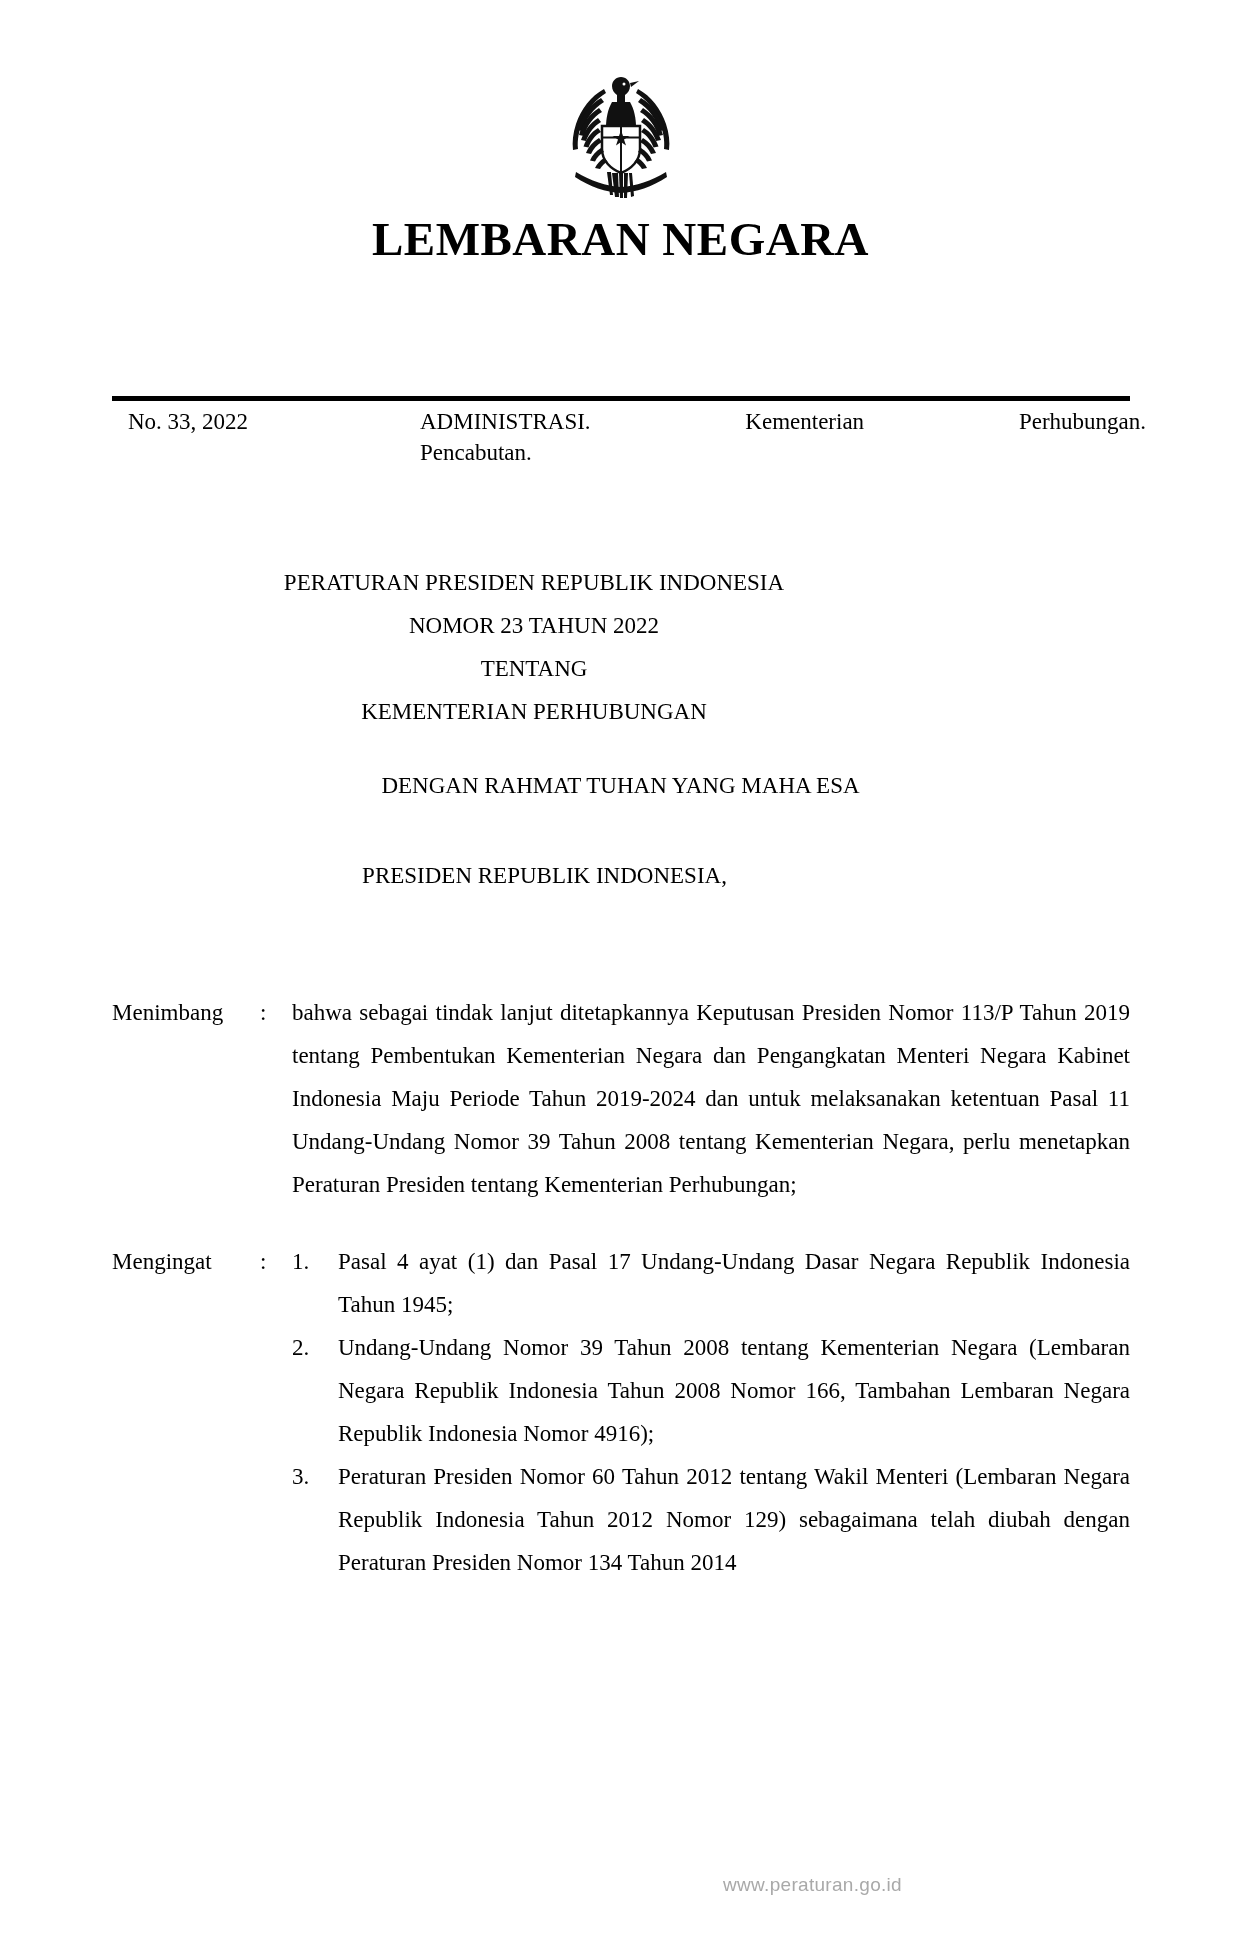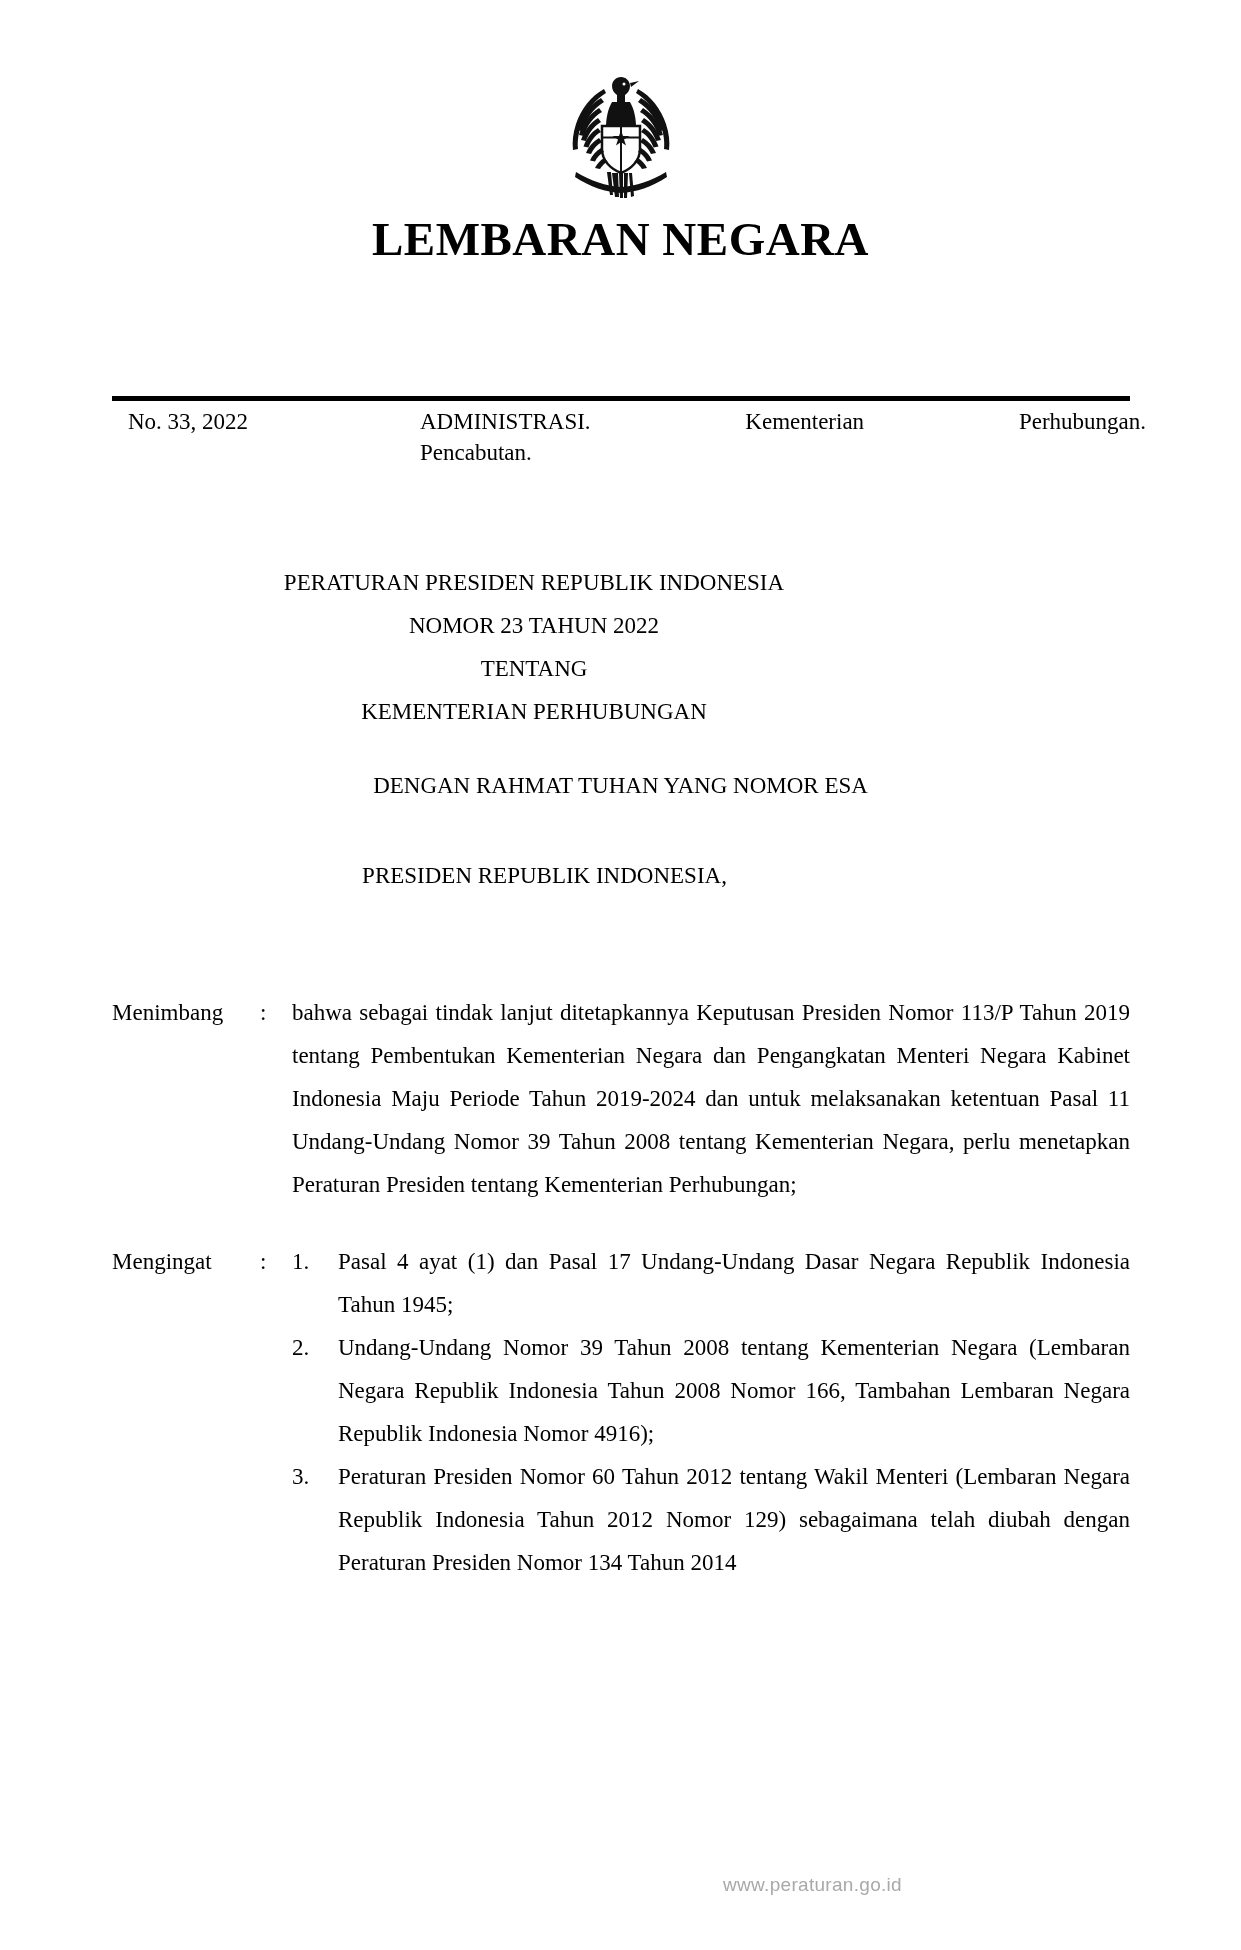--- a/index.html
+++ b/index.html
@@ -262,21 +262,21 @@
     </div>
   </div>
 
   <div class="title-block">
     <span class="tl">PERATURAN PRESIDEN REPUBLIK INDONESIA</span>
     <span class="tl">NOMOR 23 TAHUN 2022</span>
     <span class="tl">TENTANG</span>
     <span class="tl">KEMENTERIAN PERHUBUNGAN</span>
   </div>
 
-  <div class="blessing">DENGAN RAHMAT TUHAN YANG NOMOR ESA</div>
+  <div class="blessing">DENGAN RAHMAT TUHAN YANG MAHA ESA</div>
   <div class="authority">PRESIDEN REPUBLIK INDONESIA,</div>
 
   <div class="clauses">
 
     <div class="clause">
       <div class="clause-label">Menimbang</div>
       <div class="clause-colon">:</div>
       <div class="clause-body">bahwa sebagai tindak lanjut ditetapkannya Keputusan Presiden Nomor 113/P Tahun 2019 tentang Pembentukan Kementerian Negara dan Pengangkatan Menteri Negara Kabinet Indonesia Maju Periode Tahun 2019-2024 dan untuk melaksanakan ketentuan Pasal 11 Undang-Undang Nomor 39 Tahun 2008 tentang Kementerian Negara, perlu menetapkan Peraturan Presiden tentang Kementerian Perhubungan;</div>
     </div>
 

